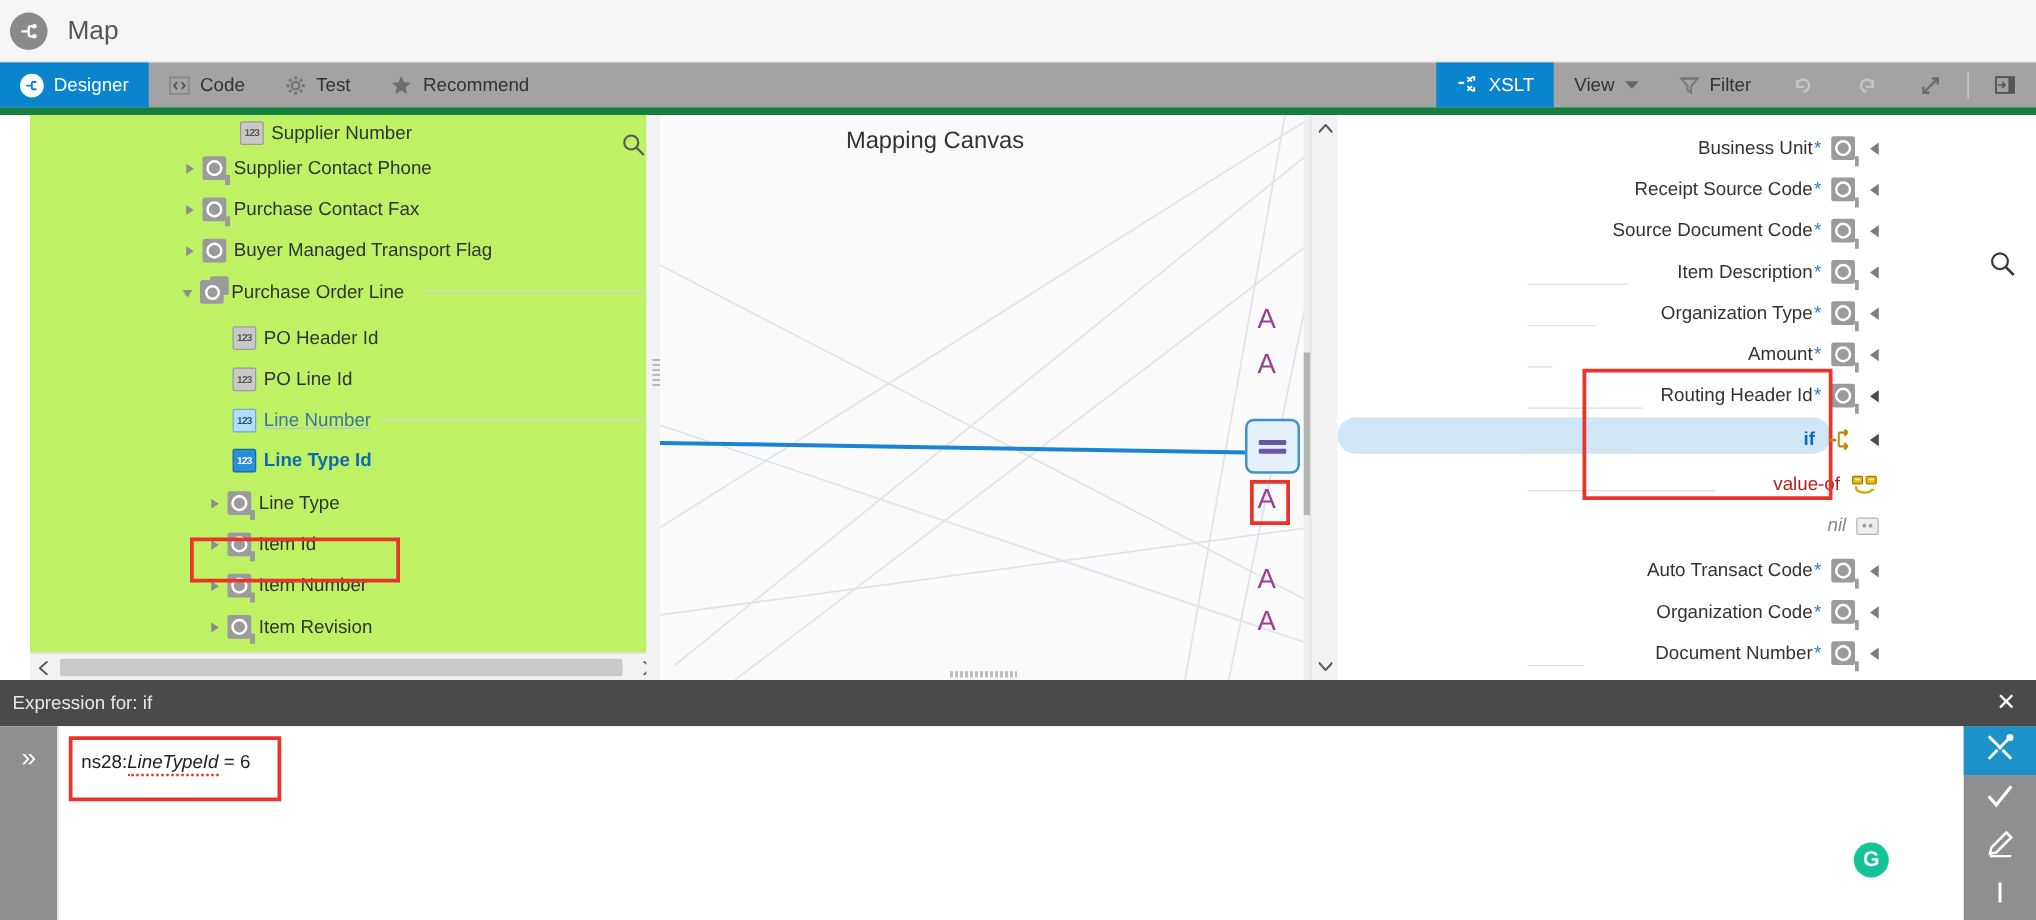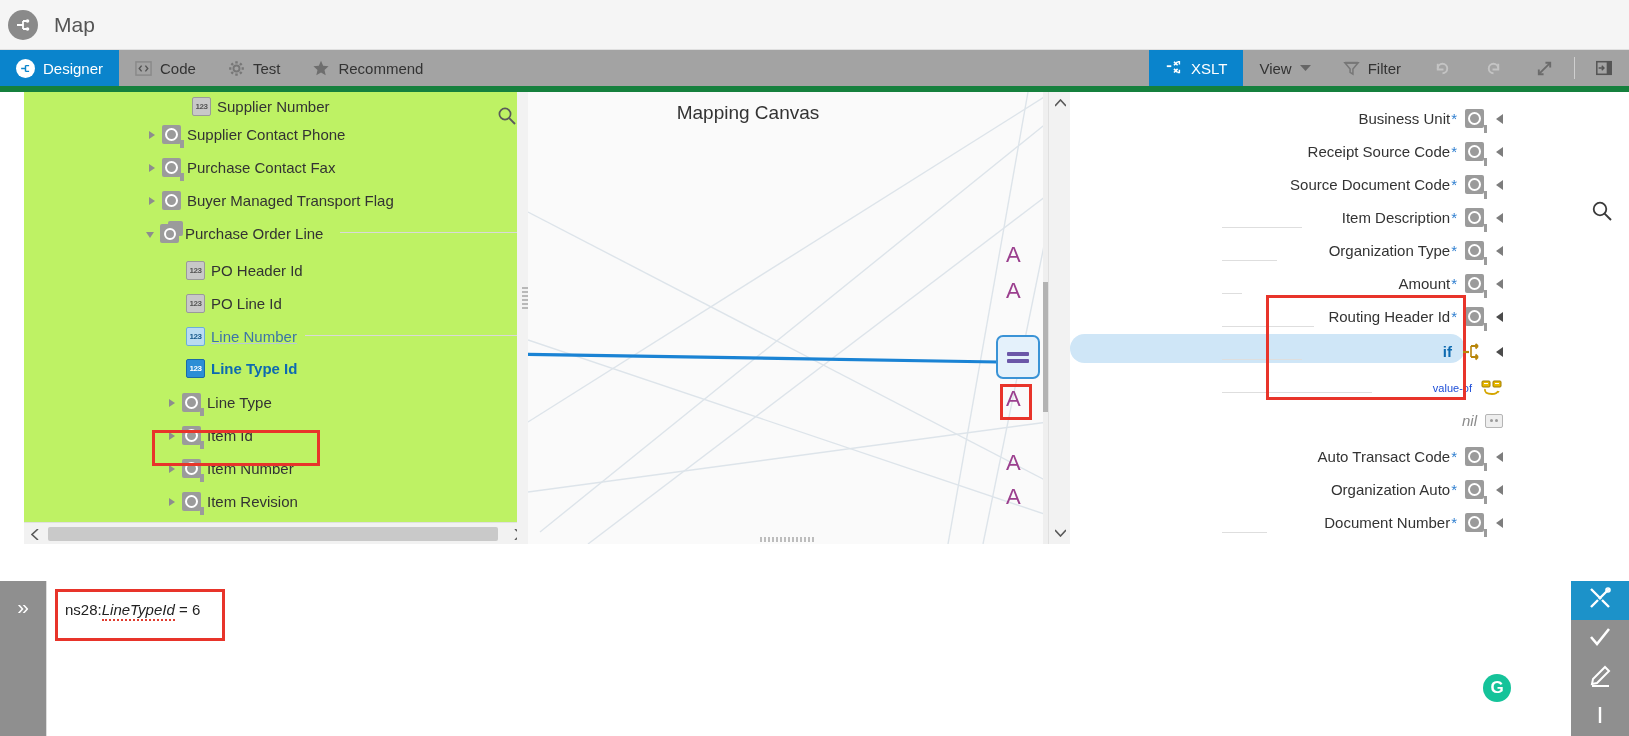--- a/index.html
+++ b/index.html
@@ -221,21 +221,21 @@
     border-right:7px solid #7d7d7d;
     border-top:5px solid transparent; border-bottom:5px solid transparent;
   }
   .rcaret.dark { border-right-color:#4b4b4b; }
   .rpill {
     position:absolute; left:0; height:29px; border-radius:15px;
     background:#cfe6f7; z-index:0;
   }
   .rline { position:absolute; height:1px; background:#dedede; }
   .if-label { color:#0d6ab0; font-weight:bold; font-size:15px; }
-  .valueof-label { color:#1d4ed8; font-size:11px; }
+  .valueof-label { color:#b91c1c; font-size:15px; }
   .nil-label { color:#8a8a8a; font-style:italic; font-size:15px; }
   .nil-ico {
     width:18px; height:14px; margin-left:8px;
     background:#eee; border:1px solid #b5b5b5; border-radius:2px;
     display:inline-flex; align-items:center; justify-content:center; gap:2px;
   }
   .nil-ico i { width:3px; height:3px; background:#9a9a9a; border-radius:50%; display:block; }
   .right-search {
     position:absolute; right:16px; top:108px; width:22px; height:22px; color:#444;
   }
@@ -710,21 +710,21 @@
           </span>
       </div>
 
       <div class="rrow" style="top:348px;">
         <span class="rlabel">Auto Transact Code</span>
         <span class="rstar">*</span>
         <span class="rico"></span>
         <span class="rcaret"></span>
       </div>
       <div class="rrow" style="top:381px;">
-        <span class="rlabel">Organization Auto</span>
+        <span class="rlabel">Organization Code</span>
         <span class="rstar">*</span>
         <span class="rico"></span>
         <span class="rcaret"></span>
       </div>
       <div class="rrow" style="top:414px;">
         <span class="rlabel">Document Number</span>
         <span class="rstar">*</span>
         <span class="rico"></span>
         <span class="rcaret"></span>
       </div>
@@ -742,20 +742,24 @@
     <div class="back-chevron">
       <svg width="10" height="14" viewBox="0 0 10 14">
           <path d="M8 1 L2 7 L8 13" fill="none" stroke="#555" stroke-width="1.8"></path>
         </svg>
     </div>
   </div>
 
   <div class="splitter-grip"></div>
 
   <div class="exp-panel">
+    <div class="exp-header">
+      <span>Expression for: if</span>
+      <span class="exp-close">✕</span>
+    </div>
 
     <div class="exp-gutter">
       <span>»</span>
     </div>
 
     <div class="exp-body">
       <div class="exp-text"><span>ns28:</span><span class="squig">LineTypeId</span><span> = 6</span></div>
       <div class="redbox" style="left:8px; top:8px; width:170px; height:52px;"></div>
     </div>
 

